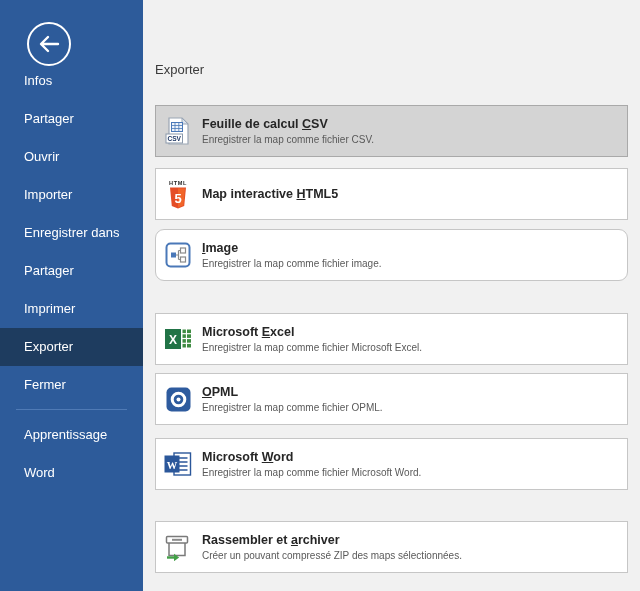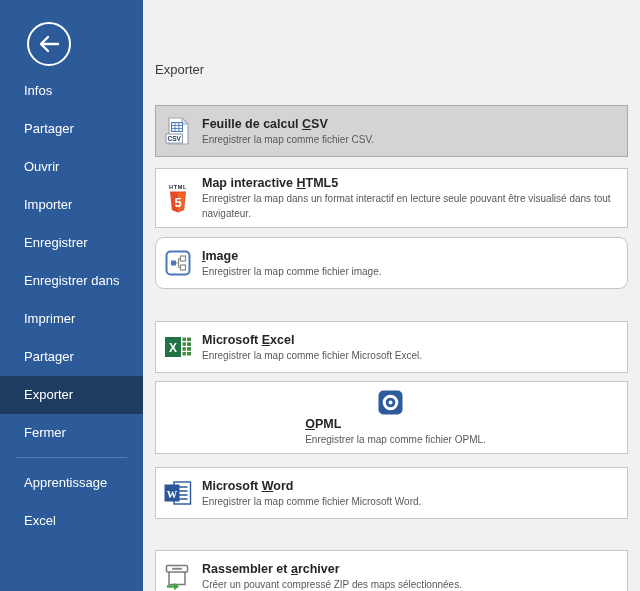--- a/index.html
+++ b/index.html
@@ -12,21 +12,21 @@
 
   
   .sidebar {
     position: absolute; left: 0; top: 0; width: 143px; height: 591px;
     background: #2d5b9a;
   }
   .back-btn {
     position: absolute; left: 25px; top: 20px; width: 48px; height: 48px;
     cursor: pointer;
   }
-  .nav { position: absolute; top: 72px; left: 0; width: 100%; }
+  .nav { position: absolute; top: 62px; left: 0; width: 100%; }
   .nav-item {
     height: 38px; line-height: 38px; padding-left: 24px;
     color: #ffffff; font-size: 13px; cursor: pointer;
     white-space: nowrap;
   }
   .nav-item.selected { background: #1e3c5f; }
   .nav-divider {
     border: none; border-top: 1px solid #4f7ab5;
     margin: 5px 16px 6px 16px; height: 0;
   }
@@ -55,49 +55,48 @@
   .opt-title {
     font-size: 12.5px; font-weight: bold; color: #262626;
     line-height: 16px; white-space: nowrap;
   }
   .opt-title .key { text-decoration: underline; }
   .opt-desc {
     font-size: 10px; color: #595959; line-height: 15px; max-width: 418px;
   }
   .mb-11 { margin-bottom: 11px; } .mb-9 { margin-bottom: 9px; }
   .mb-32 { margin-bottom: 32px; border-radius: 9px; } .mb-8 { margin-bottom: 8px; }
-  .mb-13 { margin-bottom: 13px; flex-direction: column; } .mb-31 { margin-bottom: 31px; }
+  .mb-13 { margin-bottom: 13px; } .mb-31 { margin-bottom: 31px; }
   svg { display: block; }
 </style>
 </head>
 <body>
 
 <div class="sidebar">
   <div class="back-btn">
     <span>
       <svg width="48" height="48" viewBox="0 0 48 48">
         <circle cx="24" cy="24" r="21" fill="none" stroke="#ffffff" stroke-width="2"></circle>
         <path d="M33 24 H17 M23 17 L16 24 L23 31" fill="none" stroke="#ffffff" stroke-width="2.4" stroke-linecap="round" stroke-linejoin="round"></path>
       </svg>
     </span>
   </div>
   <div class="nav">
     <div class="nav-item">Infos</div>
     <div class="nav-item">Partager</div>
     <div class="nav-item">Ouvrir</div>
     <div class="nav-item">Importer</div>
-    <div class="nav-item">Enregistrer</div>
     <div class="nav-item">Enregistrer dans</div>
+    <div class="nav-item">Partager</div>
     <div class="nav-item">Imprimer</div>
-    <div class="nav-item">Partager</div>
     <div class="nav-item selected">Exporter</div>
     <div class="nav-item">Fermer</div>
     <hr class="nav-divider">
     <div class="nav-item">Apprentissage</div>
-    <div class="nav-item">Excel</div>
+    <div class="nav-item">Word</div>
   </div>
 </div>
 
 <div class="main">
   <div class="main-heading">Exporter</div>
 
   <div class="opt-row selected mb-11">
     <span class="opt-icon">
       <svg width="26" height="28" viewBox="0 0 26 28">
         <path d="M4 1 h13 l6 6 v20 h-19 z" fill="#ffffff" stroke="#9aa5b4" stroke-width="1.2"></path>
@@ -118,21 +117,20 @@
     <span class="opt-icon">
       <svg width="24" height="30" viewBox="0 0 24 30">
         <text x="12" y="6" font-size="5.6" font-weight="bold" fill="#2b2b2b" text-anchor="middle" letter-spacing="0.6" font-family="Liberation Sans, sans-serif">HTML</text>
         <path d="M4 8.5 L5.8 27 L12 29.5 L18.2 27 L20 8.5 Z" fill="#e44d26"></path>
         <path d="M12 9.5 v19 l5.4-2.2 L19 9.5 Z" fill="#f16529"></path>
         <text x="12" y="23.5" font-size="13" font-weight="bold" fill="#ffffff" text-anchor="middle" font-family="Liberation Sans, sans-serif">5</text>
       </svg>
     </span>
     <span class="opt-texts">
       <span class="opt-title"><span>Map interactive </span><span class="key">H</span><span>TML5</span></span>
-      <span class="opt-desc">Enregistrer la map dans un format interactif en lecture seule pouvant être visualisé dans tout navigateur.</span>
     </span>
   </div>
 
   <div class="opt-row mb-32">
     <span class="opt-icon">
       <svg width="26" height="26" viewBox="0 0 26 26">
         <rect x="1.5" y="1.5" width="23" height="23" rx="4" fill="#ffffff" stroke="#4a78b8" stroke-width="2"></rect>
         <rect x="6" y="10.5" width="5" height="5" fill="#4a78b8"></rect>
         <path d="M11 13 h2.5 M13.5 8.5 v9 M13.5 8.5 h2 M13.5 17.5 h2" fill="none" stroke="#8a8a8a" stroke-width="1.2"></path>
         <rect x="15.5" y="6" width="5" height="5" fill="#ffffff" stroke="#8a8a8a" stroke-width="1.2"></rect>

